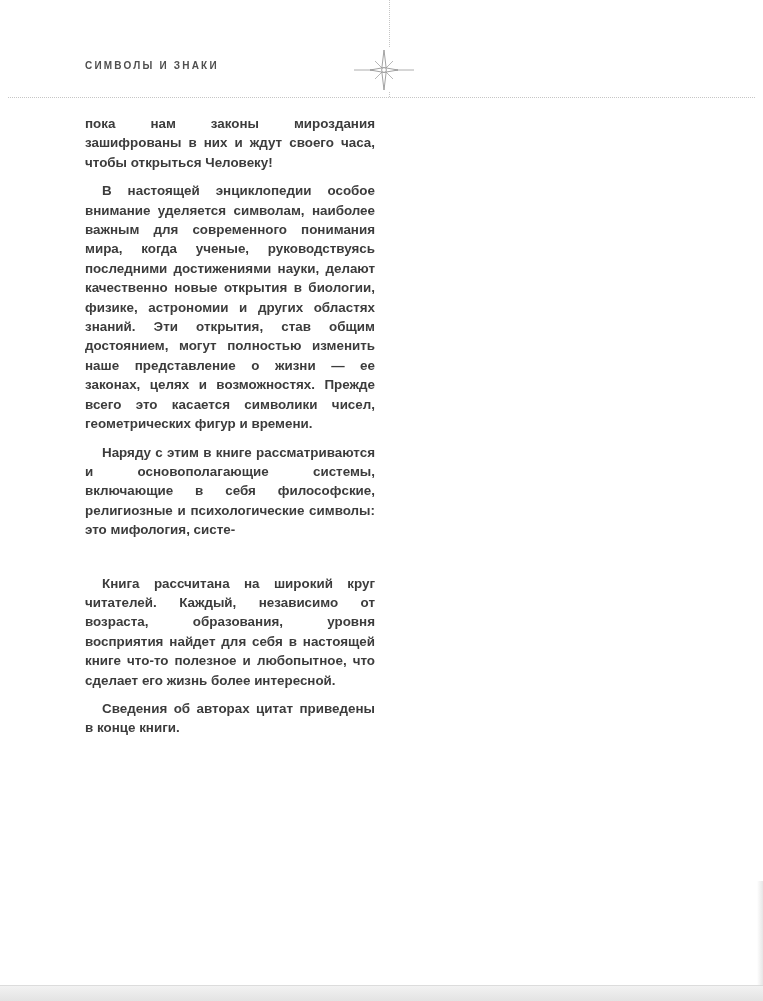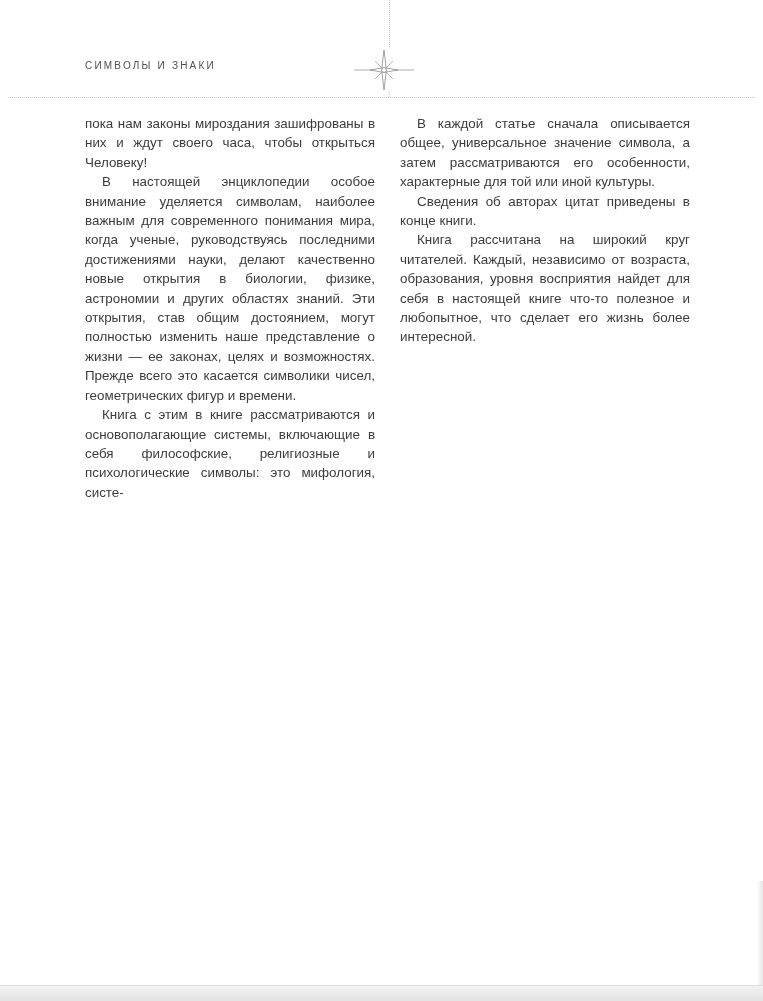--- a/index.html
+++ b/index.html
@@ -7,20 +7,21 @@
     padding: 0;
     background: #ffffff;
   }
   .page {
     position: relative;
     width: 763px;
     height: 1001px;
     background: #ffffff;
     overflow: hidden;
     font-family: "Liberation Sans", sans-serif;
+    font-weight: bold;
   }
   .running-head {
     position: absolute;
     top: 60px;
     left: 85px;
     font-size: 10px;
     letter-spacing: 2.2px;
     color: #4f4f4f;
   }
   .v-dotted {
@@ -50,36 +51,38 @@
     align-items: center;
     justify-content: center;
   }
   .columns {
     position: absolute;
     top: 114px;
     left: 85px;
     width: 606px;
     display: flex;
     gap: 25px;
+    flex-direction: column;
   }
   .col {
     width: 290px;
     flex: 0 0 290px;
   }
   .para {
     margin: 0;
     font-size: 13.4px;
     line-height: 19.4px;
     color: #3c3c3c;
     text-align: justify;
     hyphens: auto;
     -webkit-hyphens: auto;
   }
   .para.indent {
     text-indent: 17px;
+    margin-top: 9px;
   }
   .page-edge-bottom {
     position: absolute;
     left: 0;
     right: 0;
     bottom: 0;
     height: 15px;
     background: linear-gradient(to bottom, #f2f2f2, #e3e3e3);
     border-top: 1px solid #dcdcdc;
   }
@@ -110,25 +113,24 @@
       <polygon points="32,2 34.4,22 32,42 29.6,22" fill="#ffffff" stroke="#8a8a8a" stroke-width="0.8"></polygon>
       <polygon points="18,22 32,19.6 46,22 32,24.4" fill="#ffffff" stroke="#8a8a8a" stroke-width="0.8"></polygon>
       <circle cx="32" cy="22" r="2.4" fill="#ffffff" stroke="#8a8a8a" stroke-width="0.8"></circle>
     </svg>
   </div>
 
   <div class="columns">
     <div class="col">
       <p class="para">пока нам законы мироздания зашифрованы в них и ждут своего часа, чтобы открыться Человеку!</p>
       <p class="para indent">В настоящей энциклопедии особое внимание уделяется символам, наиболее важным для современного понимания мира, когда ученые, руководствуясь последними достижениями науки, делают качественно новые открытия в биологии, физике, астрономии и других областях знаний. Эти открытия, став общим достоянием, могут полностью изменить наше представление о жизни — ее законах, целях и возможностях. Прежде всего это касается символики чисел, геометрических фигур и времени.</p>
-      <p class="para indent">Книга с этим в книге рассматриваются и основополагающие системы, включающие в себя философские, религиозные и психологические символы: это мифология, систе-</p>
+      <p class="para indent">Наряду с этим в книге рассматриваются и основополагающие системы, включающие в себя философские, религиозные и психологические символы: это мифология, систе-</p>
     </div>
     <div class="col">
-      <p class="para indent">В каждой статье сначала описывается общее, универсальное значение символа, а затем рассматриваются его особенности, характерные для той или иной культуры.</p>
+      <p class="para indent">Книга рассчитана на широкий круг читателей. Каждый, независимо от возраста, образования, уровня восприятия найдет для себя в настоящей книге что-то полезное и любопытное, что сделает его жизнь более интересной.</p>
       <p class="para indent">Сведения об авторах цитат приведены в конце книги.</p>
-      <p class="para indent">Книга рассчитана на широкий круг читателей. Каждый, независимо от возраста, образования, уровня восприятия найдет для себя в настоящей книге что-то полезное и любопытное, что сделает его жизнь более интересной.</p>
     </div>
   </div>
 
   <div class="page-edge-right"></div>
   <div class="page-edge-bottom"></div>
 
 </div>
 
 </body></html>

